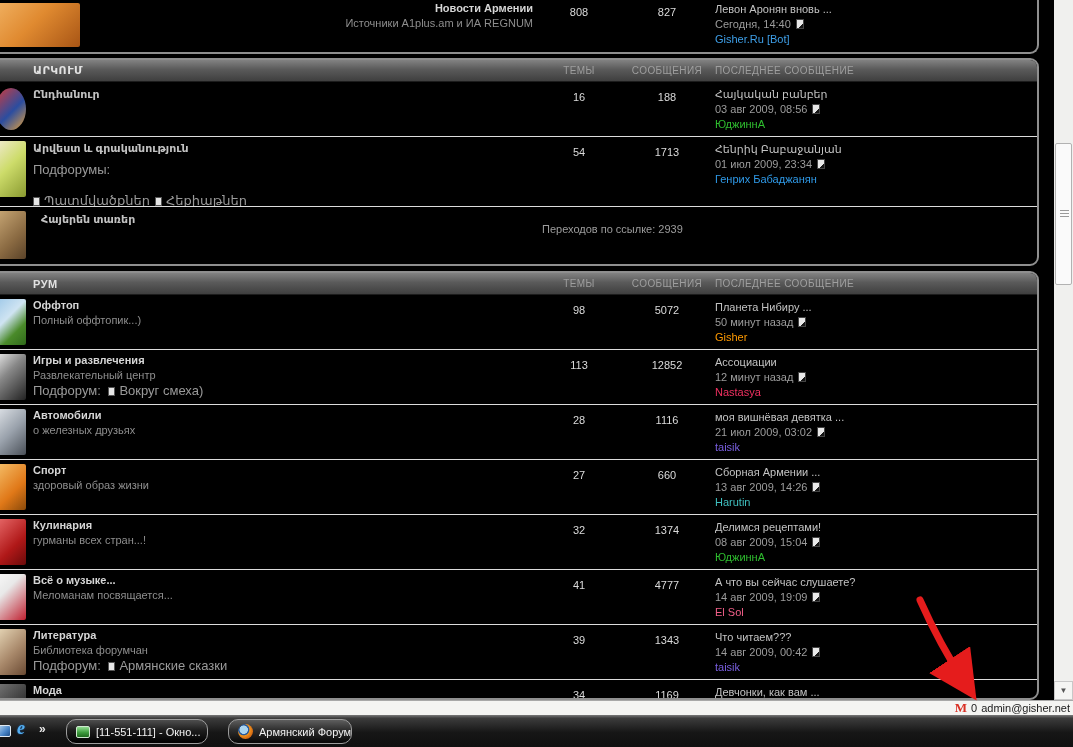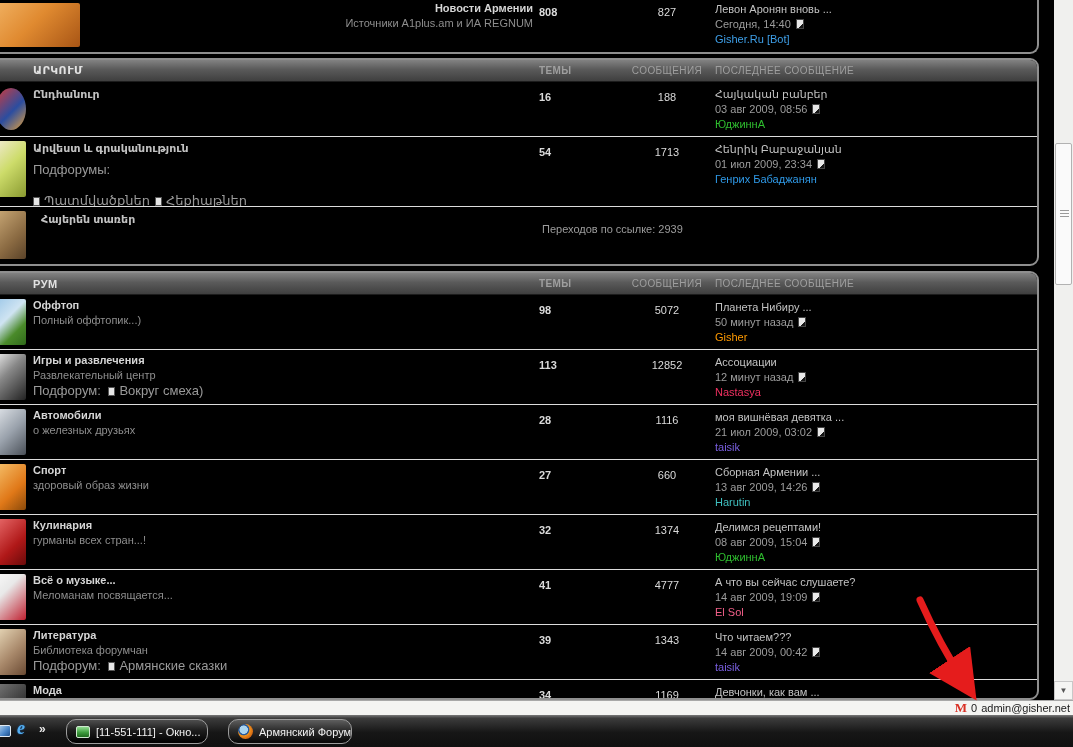--- a/index.html
+++ b/index.html
@@ -15,21 +15,21 @@
                 background:linear-gradient(#828282,#5a5a5a 45%,#3f3f3f);
                 border-bottom:1px solid #1c1c1c; }
   .sec-header .hl { font-size:11px; font-weight:bold; color:#e2e2e2; letter-spacing:.5px; }
   .sec-header .hc { font-size:10px; color:#9f9f9f; letter-spacing:.4px; }
 
   .frow { display:flex; border-bottom:1px solid #dcdcdc; position:relative; }
   .frow:last-child { border-bottom:none; }
   .cell-icon { width:34px; position:relative; flex:0 0 auto; }
   .icon-thumb { position:absolute; left:2px; top:4px; width:30px; height:46px; border-radius:2px; }
   .cell-main { flex:1 1 auto; padding:4px 6px 0 5px; overflow:hidden; }
-  .cell-topics { flex:0 0 80px; padding-top:9px; font-size:11px; color:#dadada;font-weight:bold; }
+  .cell-topics { flex:0 0 80px; text-align:center; padding-top:9px; font-size:11px; color:#dadada; }
   .cell-posts  { flex:0 0 96px; text-align:center; padding-top:9px; font-size:11px; color:#dadada; }
   .cell-last   { flex:0 0 322px; padding-top:5px; font-size:11px; line-height:15px; }
 
   .f-title { font-size:11px; font-weight:bold; color:#d6d6d6; }
   .f-title.arm { color:#c2c2c2; }
   .f-desc { font-size:11px; color:#8e8e8e; margin-top:3px; }
   .subforums { margin-top:7px; font-size:13px; color:#9a9a9a; }
   .sf-grid { display:grid; grid-template-columns:122px auto; grid-auto-rows:15px; margin-top:16px; }
   .sf-link { color:#9a9a9a; white-space:nowrap; }
   .doc-ico { display:inline-block; width:7px; height:9px; background:#e6e6e6;

